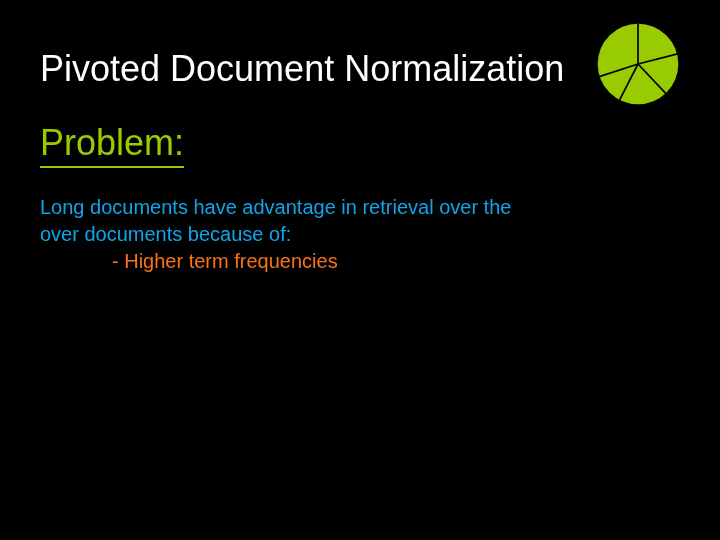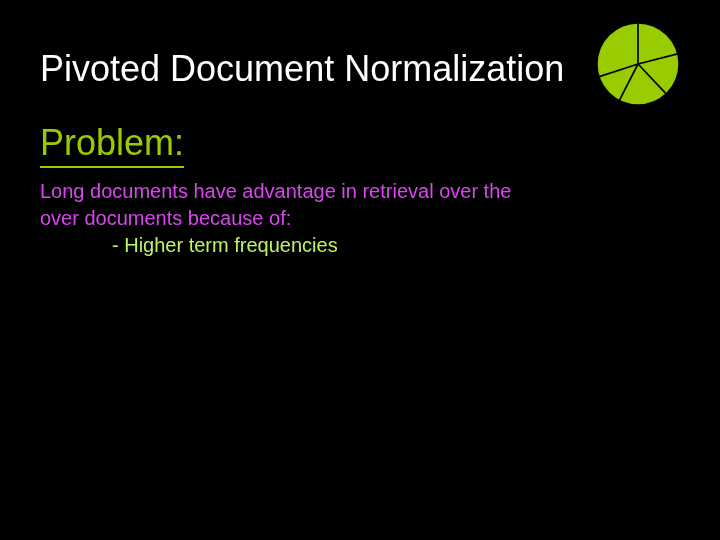--- a/index.html
+++ b/index.html
@@ -23,30 +23,30 @@
       font-weight: normal;
       margin-bottom: 32px;
     }
     .section-heading {
       color: #99cc00;
       font-size: 36px;
       font-weight: normal;
       border-bottom: 2px solid #99cc00;
       display: inline-block;
       padding-bottom: 2px;
-      margin-bottom: 10px;
+      margin-bottom: 26px;
     }
     .body-text {
-      color: #d946ef;
+      color: #0ea5e9;
       font-size: 20px;
       line-height: 1.35;
       max-width: 540px;
     }
     .bullet-list {
-      color: #bef264;
+      color: #f97316;
       font-size: 20px;
       line-height: 1.35;
       padding-left: 72px;
     }
     .icon-wrap {
       position: absolute;
       top: 22px;
       right: 40px;
       width: 84px;
       height: 84px;

